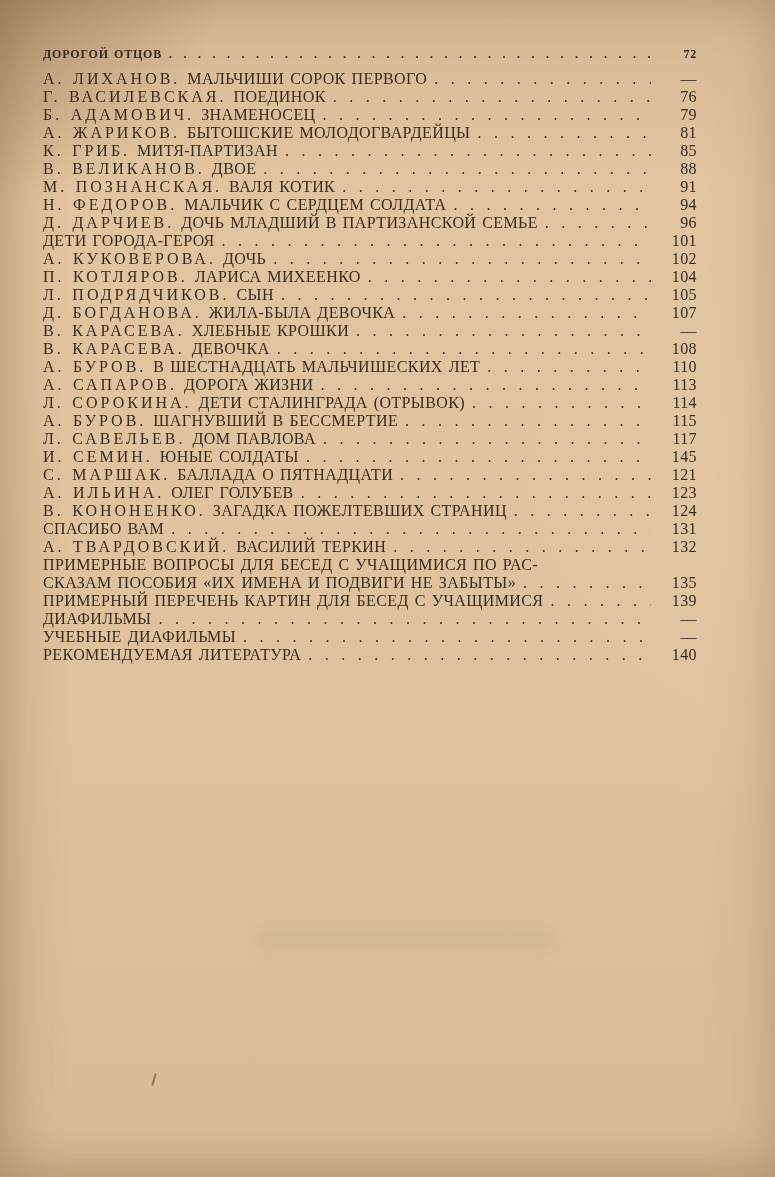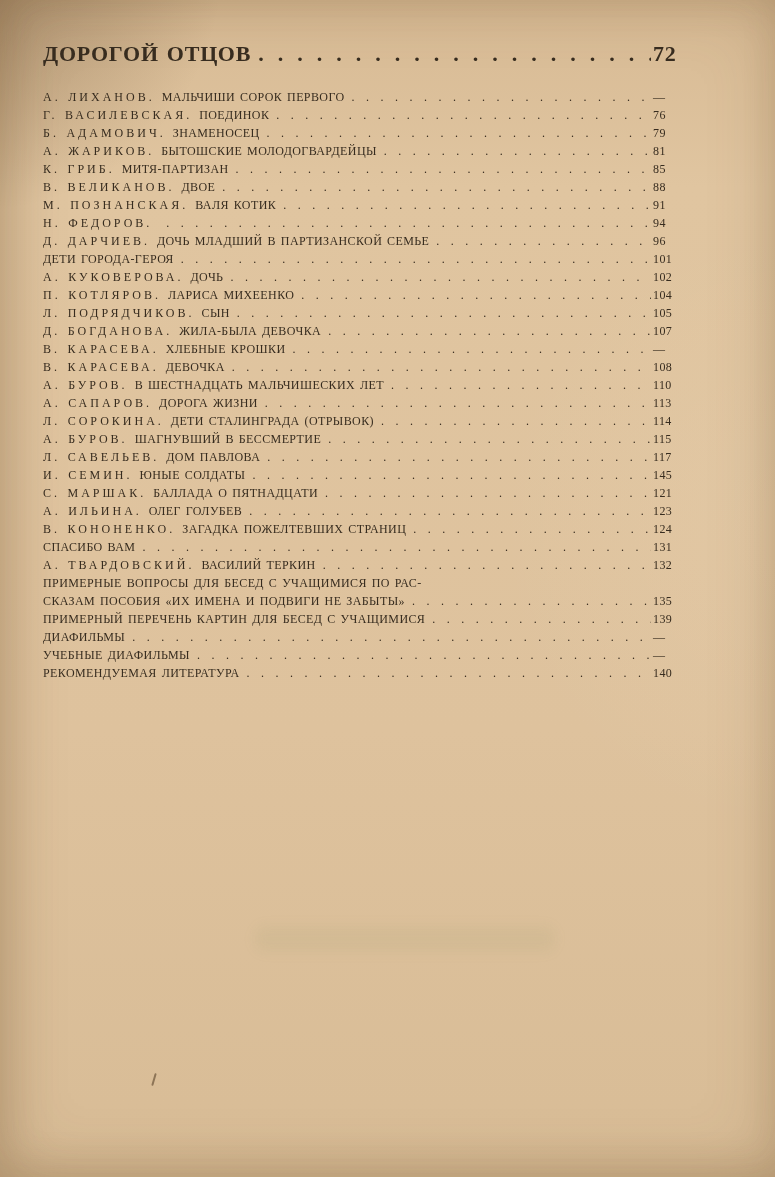--- a/index.html
+++ b/index.html
@@ -26,50 +26,51 @@
       inset 0 -14px 36px rgba(105,75,40,.10);
   }
   .content {
     position: absolute;
     left: 43px; top: 44px; right: 78px;
   }
   .row {
     display: flex;
     align-items: baseline;
     line-height: 18px;
-    font-size: 12px;
+    font-size: 16px;
     letter-spacing: .4px;
     word-spacing: 1.5px;
     white-space: nowrap;
   }
   .row.header-row {
     font-weight: bold;
-    font-size: 22px;
+    font-size: 12px;
     line-height: 20px;
-    margin-bottom: 24px;
+    margin-bottom: 6px;
     letter-spacing: .8px;
   }
   .author {
     letter-spacing: 3px;
     margin-right: 7px;
     flex: none;
   }
   .title { flex: none; }
   .leader {
     flex: 1 1 auto;
     overflow: hidden;
     white-space: nowrap;
     letter-spacing: 3.5px;
     margin-left: 7px;
     margin-right: 2px;
     min-width: 0;
   }
   .page {
     flex: none;
     min-width: 44px;
+    text-align: right;
   }
   .stray-mark {
     position: absolute;
     left: 153px; top: 1073px;
     width: 2px; height: 13px;
     background: rgba(78,56,32,.55);
     transform: rotate(16deg);
     border-radius: 2px;
   }
   .show-through {
@@ -130,20 +131,21 @@
     <span class="page">88</span>
   </div>
       <div class="row">
     <span class="author">М. ПОЗНАНСКАЯ.</span>
     <span class="title">ВАЛЯ КОТИК</span>
     <span class="leader">. . . . . . . . . . . . . . . . . . . . . . . . . . . . . . . . . . . . . . . . . . . . . . . . . . . . . . . . . . . . . . . . . . . . . . . . . . . . . . . . . . . . . . . . . . </span>
     <span class="page">91</span>
   </div>
       <div class="row">
     <span class="author">Н. ФЕДОРОВ.</span>
+    <span class="title">МАЛЬЧИК С СЕРДЦЕМ СОЛДАТА</span>
     <span class="leader">. . . . . . . . . . . . . . . . . . . . . . . . . . . . . . . . . . . . . . . . . . . . . . . . . . . . . . . . . . . . . . . . . . . . . . . . . . . . . . . . . . . . . . . . . . </span>
     <span class="page">94</span>
   </div>
       <div class="row">
     <span class="author">Д. ДАРЧИЕВ.</span>
     <span class="title">ДОЧЬ МЛАДШИЙ В ПАРТИЗАНСКОЙ СЕМЬЕ</span>
     <span class="leader">. . . . . . . . . . . . . . . . . . . . . . . . . . . . . . . . . . . . . . . . . . . . . . . . . . . . . . . . . . . . . . . . . . . . . . . . . . . . . . . . . . . . . . . . . . </span>
     <span class="page">96</span>
   </div>
       <div class="row">

